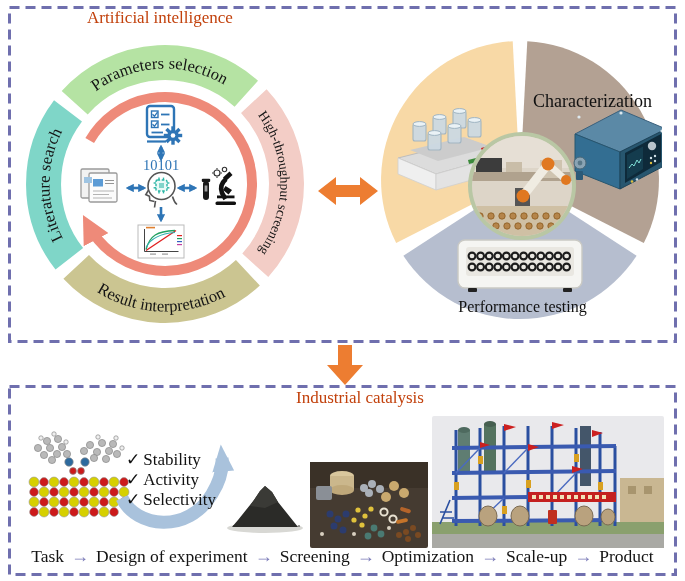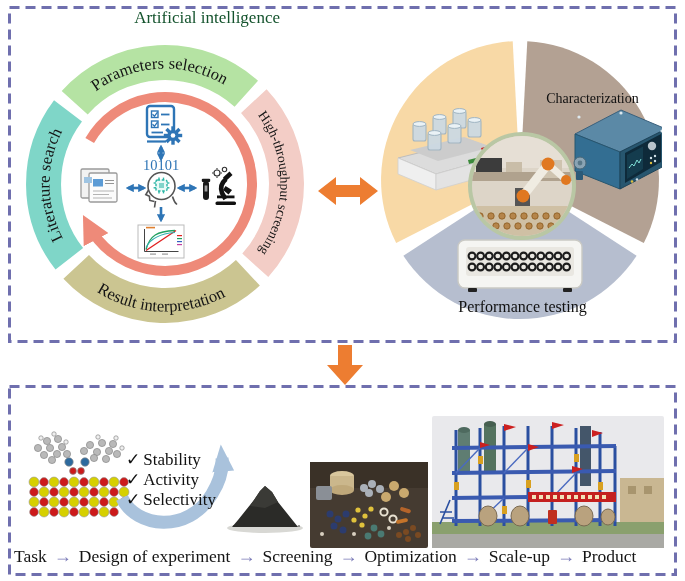--- a/index.html
+++ b/index.html
@@ -1,39 +1,40 @@
 <!DOCTYPE html>
 <html><head>
 <meta charset="utf-8">
 <style>
   html,body{margin:0;padding:0;background:#ffffff;}
   .screen{position:relative;width:685px;height:581px;background:#fff;
           font-family:"Liberation Serif",serif;overflow:hidden;}
   .abs{position:absolute;}
-  .title{font-size:17px;color:#14532d;text-align:right;white-space:nowrap;}
-  .sector-label{font-size:14px;color:#111;text-align:center;white-space:nowrap;}
-  .flow-row{display:flex;align-items:center;gap:7px;
+  .title{font-size:17px;color:#c2410c;text-align:center;white-space:nowrap;}
+  .sector-label{font-size:18px;color:#111;text-align:center;white-space:nowrap;}
+  .flow-row{display:flex;align-items:center;justify-content:center;gap:7px;
             font-size:17.5px;color:#141414;white-space:nowrap;}
   .flow-arrow{color:#7b7bb8;font-size:18px;font-weight:bold;}
   .check-col{display:flex;flex-direction:column;gap:1px;}
   .check-row{font-size:17px;line-height:19px;color:#111;display:flex;align-items:baseline;}
   .check-glyph{margin-right:3px;color:#111;}
   svg text{font-family:"Liberation Serif",serif;}
 </style>
 </head>
 <body>
 
 <div class="screen">
 
   <svg class="abs" style="left:0;top:0" width="685" height="581">
     <rect x="9.5" y="7.5" width="666" height="334" fill="none" stroke="#6f6fae" stroke-width="3" stroke-dasharray="10 6"></rect>
     <rect x="9.5" y="386.5" width="666" height="188" fill="none" stroke="#6f6fae" stroke-width="3" stroke-dasharray="10 6"></rect>
   </svg>
 
   <div class="abs title" style="left:40px;top:8px;width:240px;">Artificial intelligence</div>
+  <div class="abs title" style="left:240px;top:388px;width:240px;">Industrial catalysis</div>
 
   <svg class="abs" style="left:20px;top:39px" width="290" height="290" viewBox="0 0 290 290">
     <defs>
       <marker id="salmonHead" viewBox="0 0 10 10" refX="6" refY="5" markerWidth="2.8" markerHeight="2.8" orient="auto">
         <path d="M0,0 L10,5 L0,10 Z" fill="#ee8a79"></path>
       </marker>
       <marker id="blueHeadE" viewBox="0 0 10 10" refX="7" refY="5" markerWidth="3.2" markerHeight="3.2" orient="auto">
         <path d="M0,0 L10,5 L0,10 Z" fill="#2e75b6"></path>
       </marker>
       <marker id="blueHeadS" viewBox="0 0 10 10" refX="3" refY="5" markerWidth="3.2" markerHeight="3.2" orient="auto">

